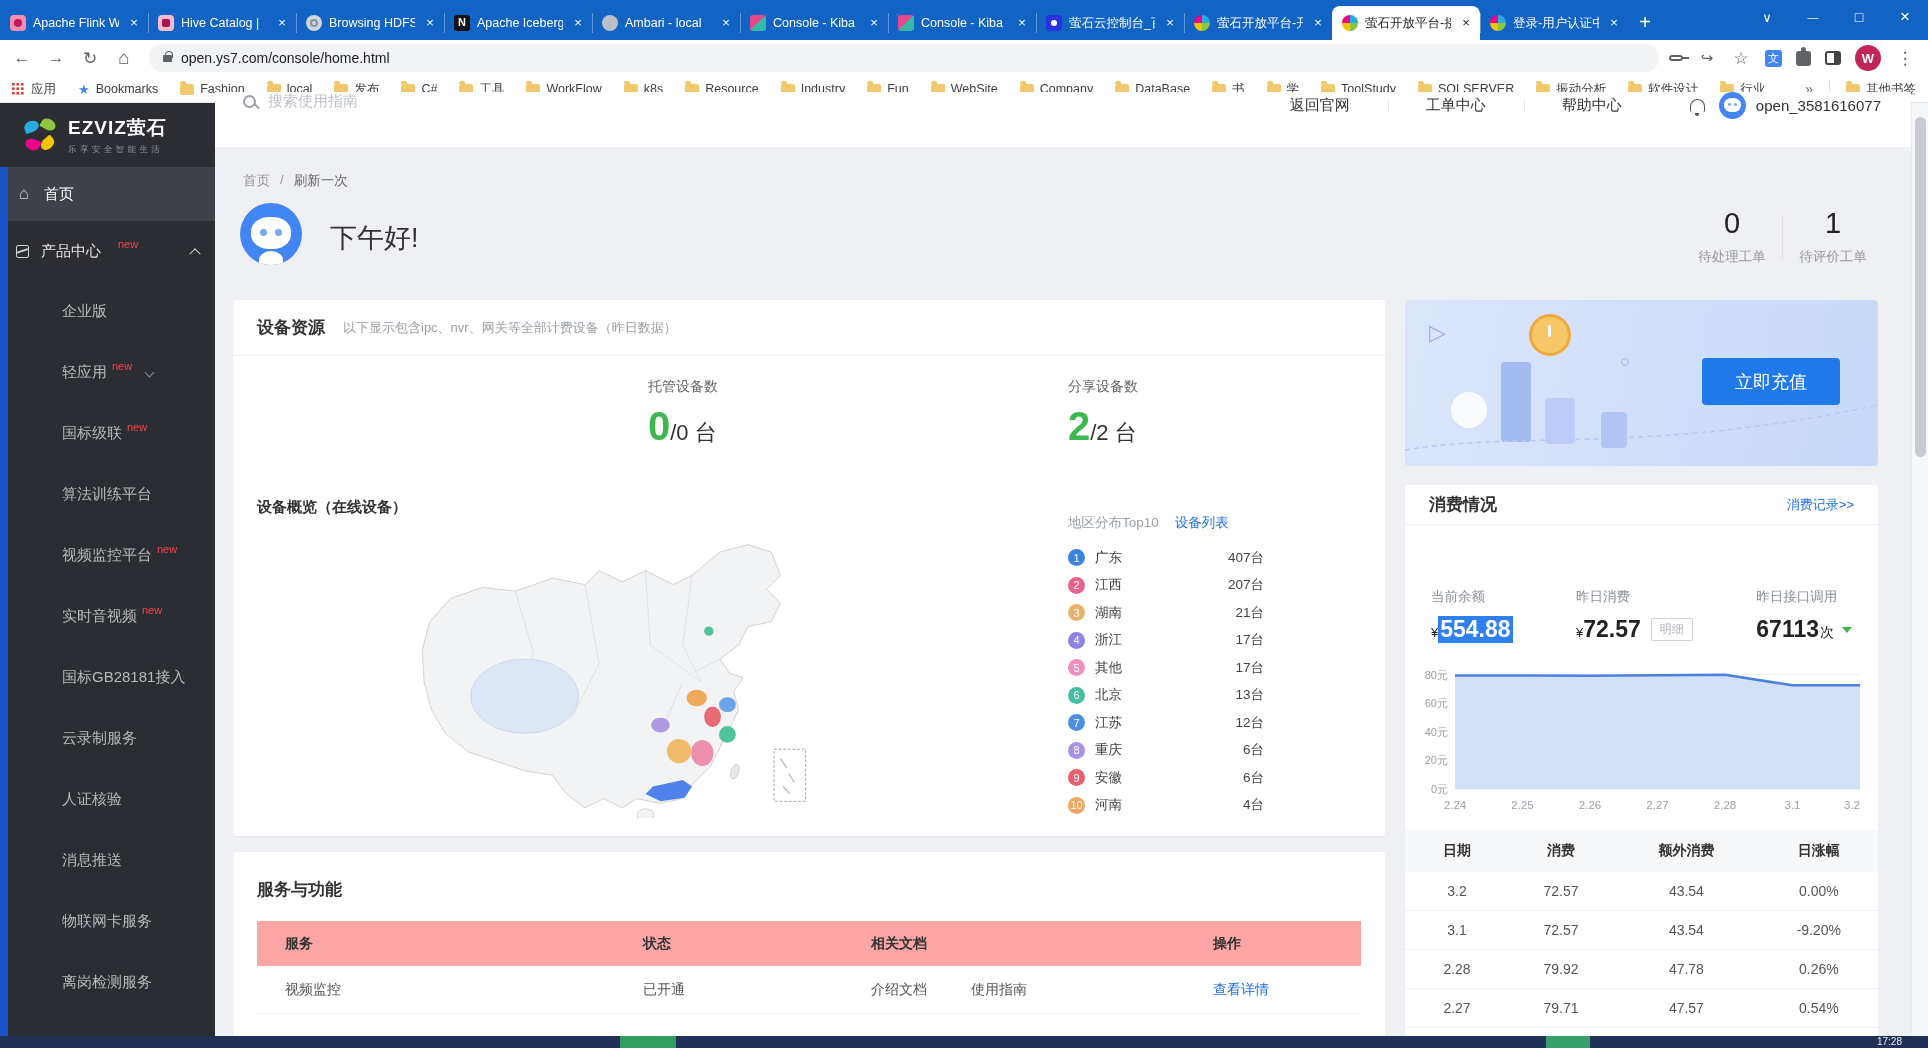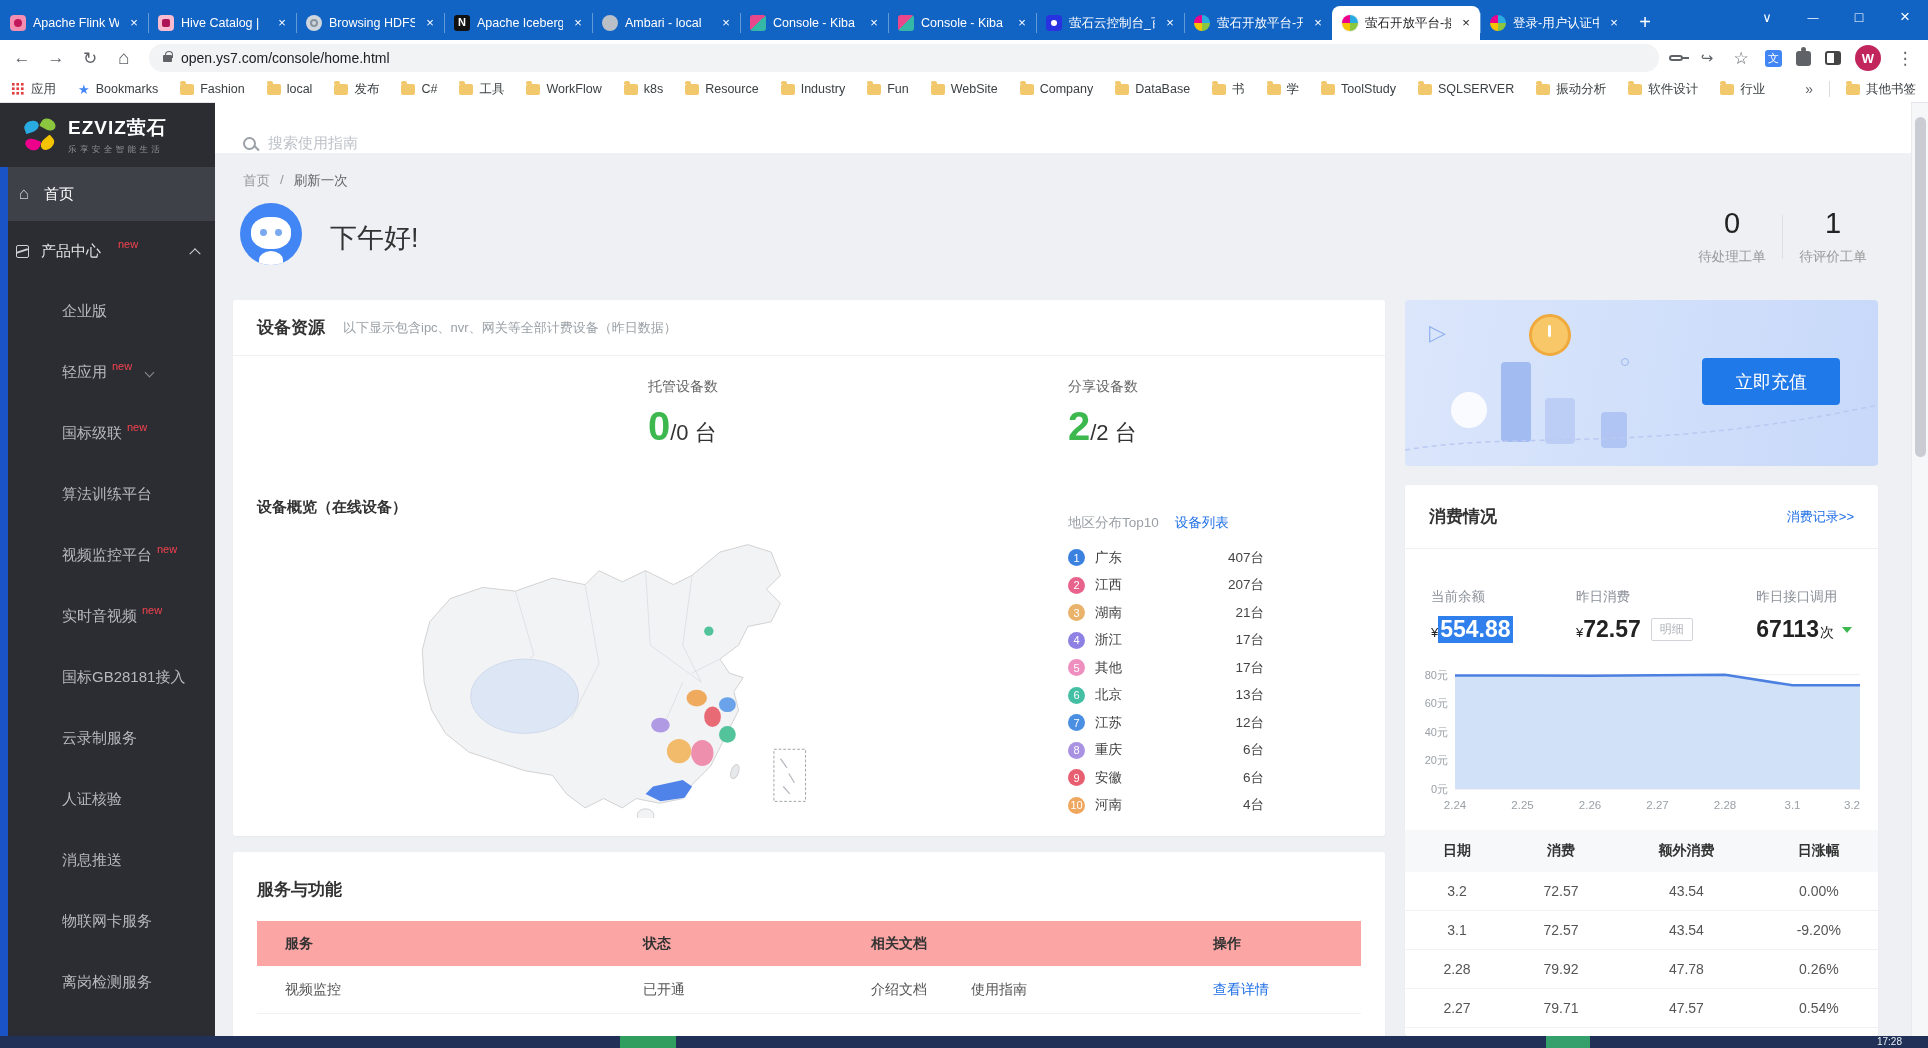--- a/index.html
+++ b/index.html
@@ -84,21 +84,21 @@
   .home-ico::before{content:'⌂';font-size:17px;}
   .cube-ico { width:13px; height:13px; border:1.5px solid #cfd1d4; border-radius:2px; position:relative; }
   .cube-ico::after{content:'';position:absolute;left:-1px;top:4.5px;width:12px;height:1.5px;background:#cfd1d4;transform:rotate(-18deg);}
   .sub-item { display:flex; align-items:flex-start; color:#b7b9bd; font-size:15px; padding-left:62px; height:61px; align-items:center; cursor:pointer; }
   .new-badge { color:#f5424e; font-size:11px; margin-left:5px; transform:translateY(-7px); display:inline-block; }
   .caret { width:8px; height:8px; border-right:1.6px solid #cfd1d4; border-bottom:1.6px solid #cfd1d4; margin-left:auto; }
   .caret.up { transform:rotate(-135deg) translate(-2px,-2px); }
   .caret.down { transform:rotate(45deg); margin-left:14px; border-color:#8a8d92; width:7px; height:7px; }
   .left-strip { position:absolute; left:0; top:167px; width:8px; height:869px; background:#1a53c6; z-index:6; }
 
-  .topbar { position:absolute; left:215px; top:98px; right:17px; height:55px; background:#fff; display:flex; align-items:flex-end; z-index:2; }
+  .topbar { position:absolute; left:215px; top:92px; right:17px; height:55px; background:#fff; display:flex; align-items:flex-start; z-index:2; }
   .search-wrap { display:flex; align-items:center; gap:12px; margin-left:28px; }
   .mag { width:13px; height:13px; border:2px solid #9aa0a6; border-radius:50%; position:relative; }
   .mag::after{content:'';position:absolute;width:7px;height:2px;background:#9aa0a6;transform:rotate(45deg);right:-6px;bottom:-1px;}
   .search-ph { color:#bfc3c9; font-size:15px; }
   .topbar-right { margin-left:auto; display:flex; align-items:center; }
   .top-link { font-size:15px; color:#333; padding:0 38px; position:relative; cursor:pointer; }
   .top-link + .top-link::before { content:''; position:absolute; left:0; top:3px; bottom:3px; width:1px; background:#e8e8e8; }
   .bell { width:15px; height:13px; border:1.7px solid #555; border-radius:8px 8px 2px 2px; border-bottom:none; position:relative; margin:0 14px 0 30px; }
   .bell::after{content:'';position:absolute;left:4px;bottom:-4px;width:4px;height:3px;background:#555;border-radius:0 0 3px 3px;}
   .robot-av { border-radius:50%; background:#4285f4; position:relative; overflow:hidden; flex:none; }
@@ -165,21 +165,21 @@
   .bn-coin { position:absolute; left:124px; top:14px; width:42px; height:42px; border-radius:50%; background:#f8c868; border:3px solid #f0a93c; }
   .bn-coin::after{content:'';position:absolute;left:16px;top:8px;width:3px;height:12px;background:#fff;border-radius:2px;}
   .bn-play { position:absolute; left:24px; top:20px; color:#93b1ee; font-size:22px; }
   .bn-play::before{content:'▷';}
   .bn-dot { position:absolute; width:8px; height:8px; border:1.6px solid #9db8ee; border-radius:50%; }
   .bn-d1 { left:216px; top:58px; } .bn-d2 { left:330px; top:96px; }
   .recharge-btn { position:absolute; right:38px; top:58px; width:138px; height:47px; background:#2079e8; color:#fff; font-size:18px;
                   border:none; border-radius:4px; display:flex; align-items:center; justify-content:center; cursor:pointer; }
 
   .consumption-card { left:1405px; top:485px; width:473px; height:551px; }
-  .cons-head { height:64px; display:flex; align-items:center; justify-content:space-between; padding:0 24px; border-bottom:1px solid #f0f1f3; }
+  .cons-head { height:40px; display:flex; align-items:center; justify-content:space-between; padding:0 24px; border-bottom:1px solid #f0f1f3; }
   .cons-link { font-size:13px; color:#1f6fe5; cursor:pointer; }
   .cons-stats { position:absolute; left:0; top:103px; width:100%; display:flex; justify-content:space-between; padding:0 26px; }
   .cs-label { font-size:13.5px; color:#8a8f98; }
   .cs-val { margin-top:10px; display:flex; align-items:baseline; }
   .cs-cur { font-size:13px; color:#222; }
   .cs-num { font-size:23px; font-weight:bold; color:#222; }
   .cs-num.hl { background:#2f80ed; color:#fff; padding:0 2px; }
   .cs-tag { font-size:12px; color:#b0b3b8; border:1px solid #d0d3d8; border-radius:2px; padding:2px 8px; margin-left:10px; align-self:center; }
   .cs-unit { font-size:14px; color:#222; margin-left:1px; }
   .cs-caret { width:0; height:0; border-left:5px solid transparent; border-right:5px solid transparent; border-top:6px solid #3cb84f; margin-left:8px; align-self:center; }
@@ -454,20 +454,32 @@
     <div class="sub-item">
         <span>离岗检测服务</span>
       </div>
   </div>
   <div class="left-strip"></div>
 
   <div class="topbar">
     <div class="search-wrap">
       <span class="mag"></span>
       <span class="search-ph">搜索使用指南</span>
+    </div>
+    <div class="topbar-right">
+      <span class="top-link">返回官网</span>
+      <span class="top-link">工单中心</span>
+      <span class="top-link">帮助中心</span>
+      <span class="bell"></span>
+      <span class="robot-av av-small">
+          <span class="head"></span>
+          <span class="eye l"></span>
+          <span class="eye r"></span>
+        </span>
+      <span class="username">open_3581616077</span>
     </div>
   </div>
 
   <div class="breadcrumb">
     <span>首页</span>
     <span>/</span>
     <span class="crumb-cur">刷新一次</span>
   </div>
   <div class="robot-av greeting-av">
       <span class="head"></span>

